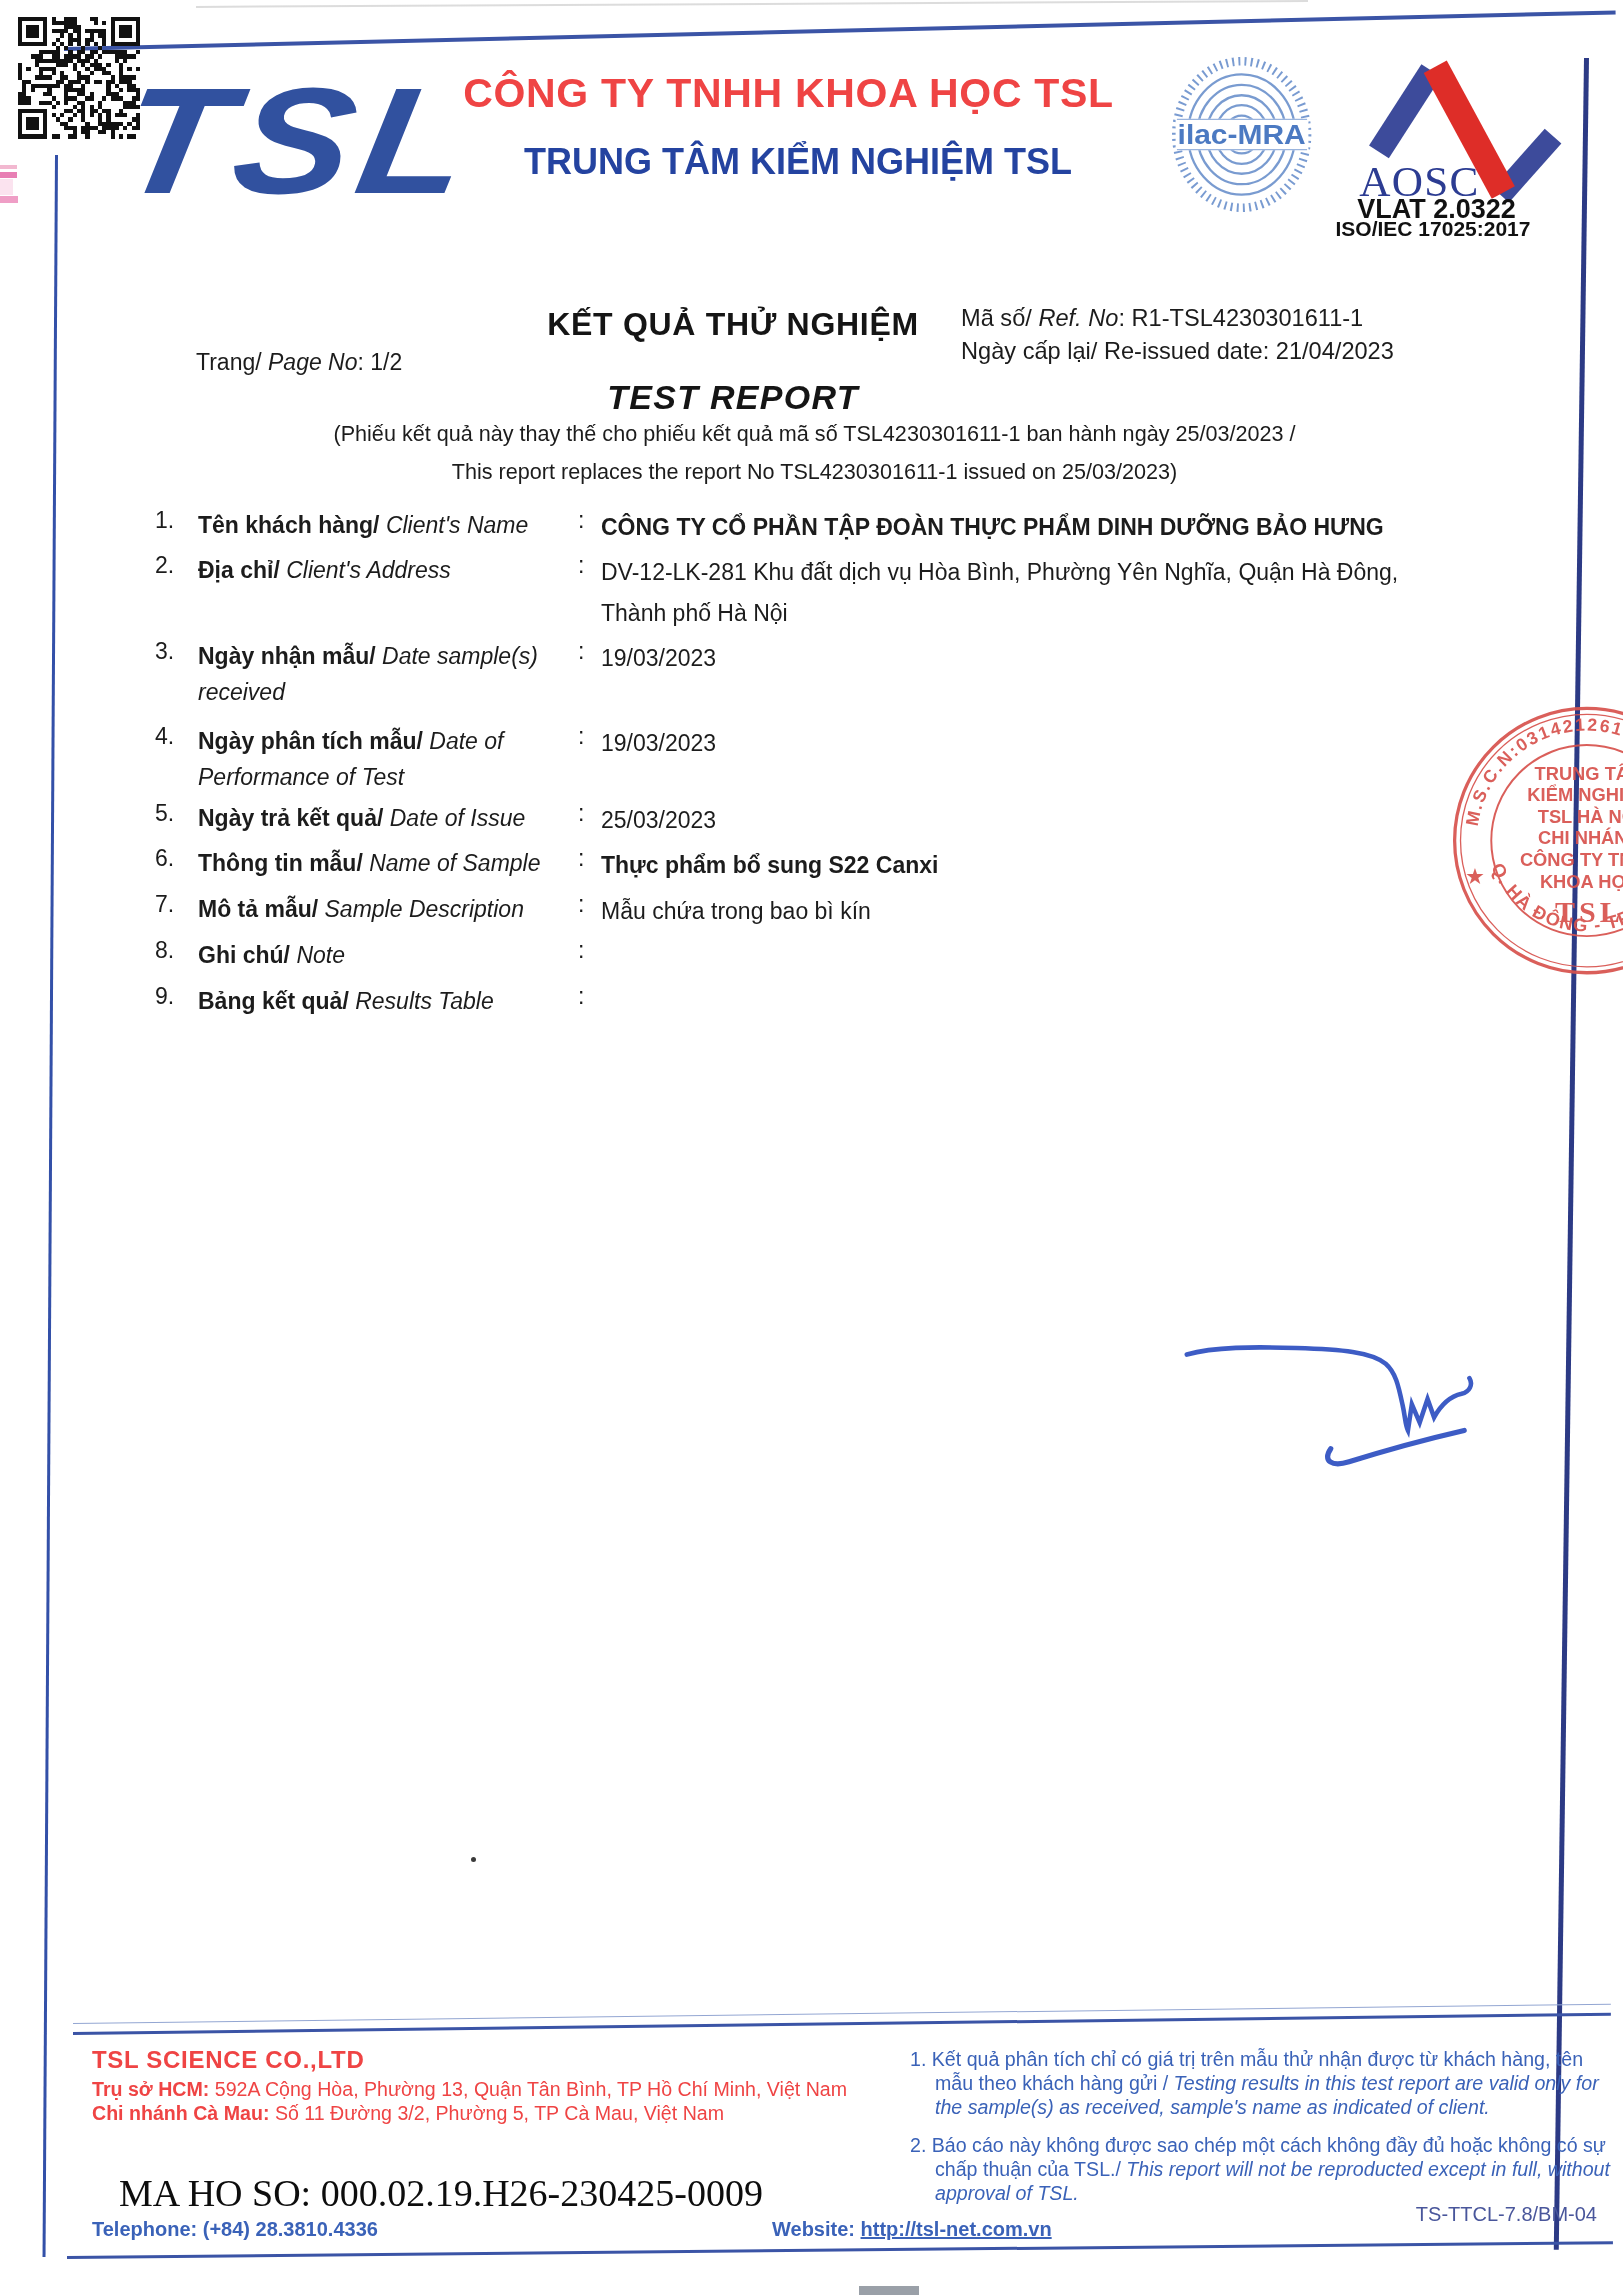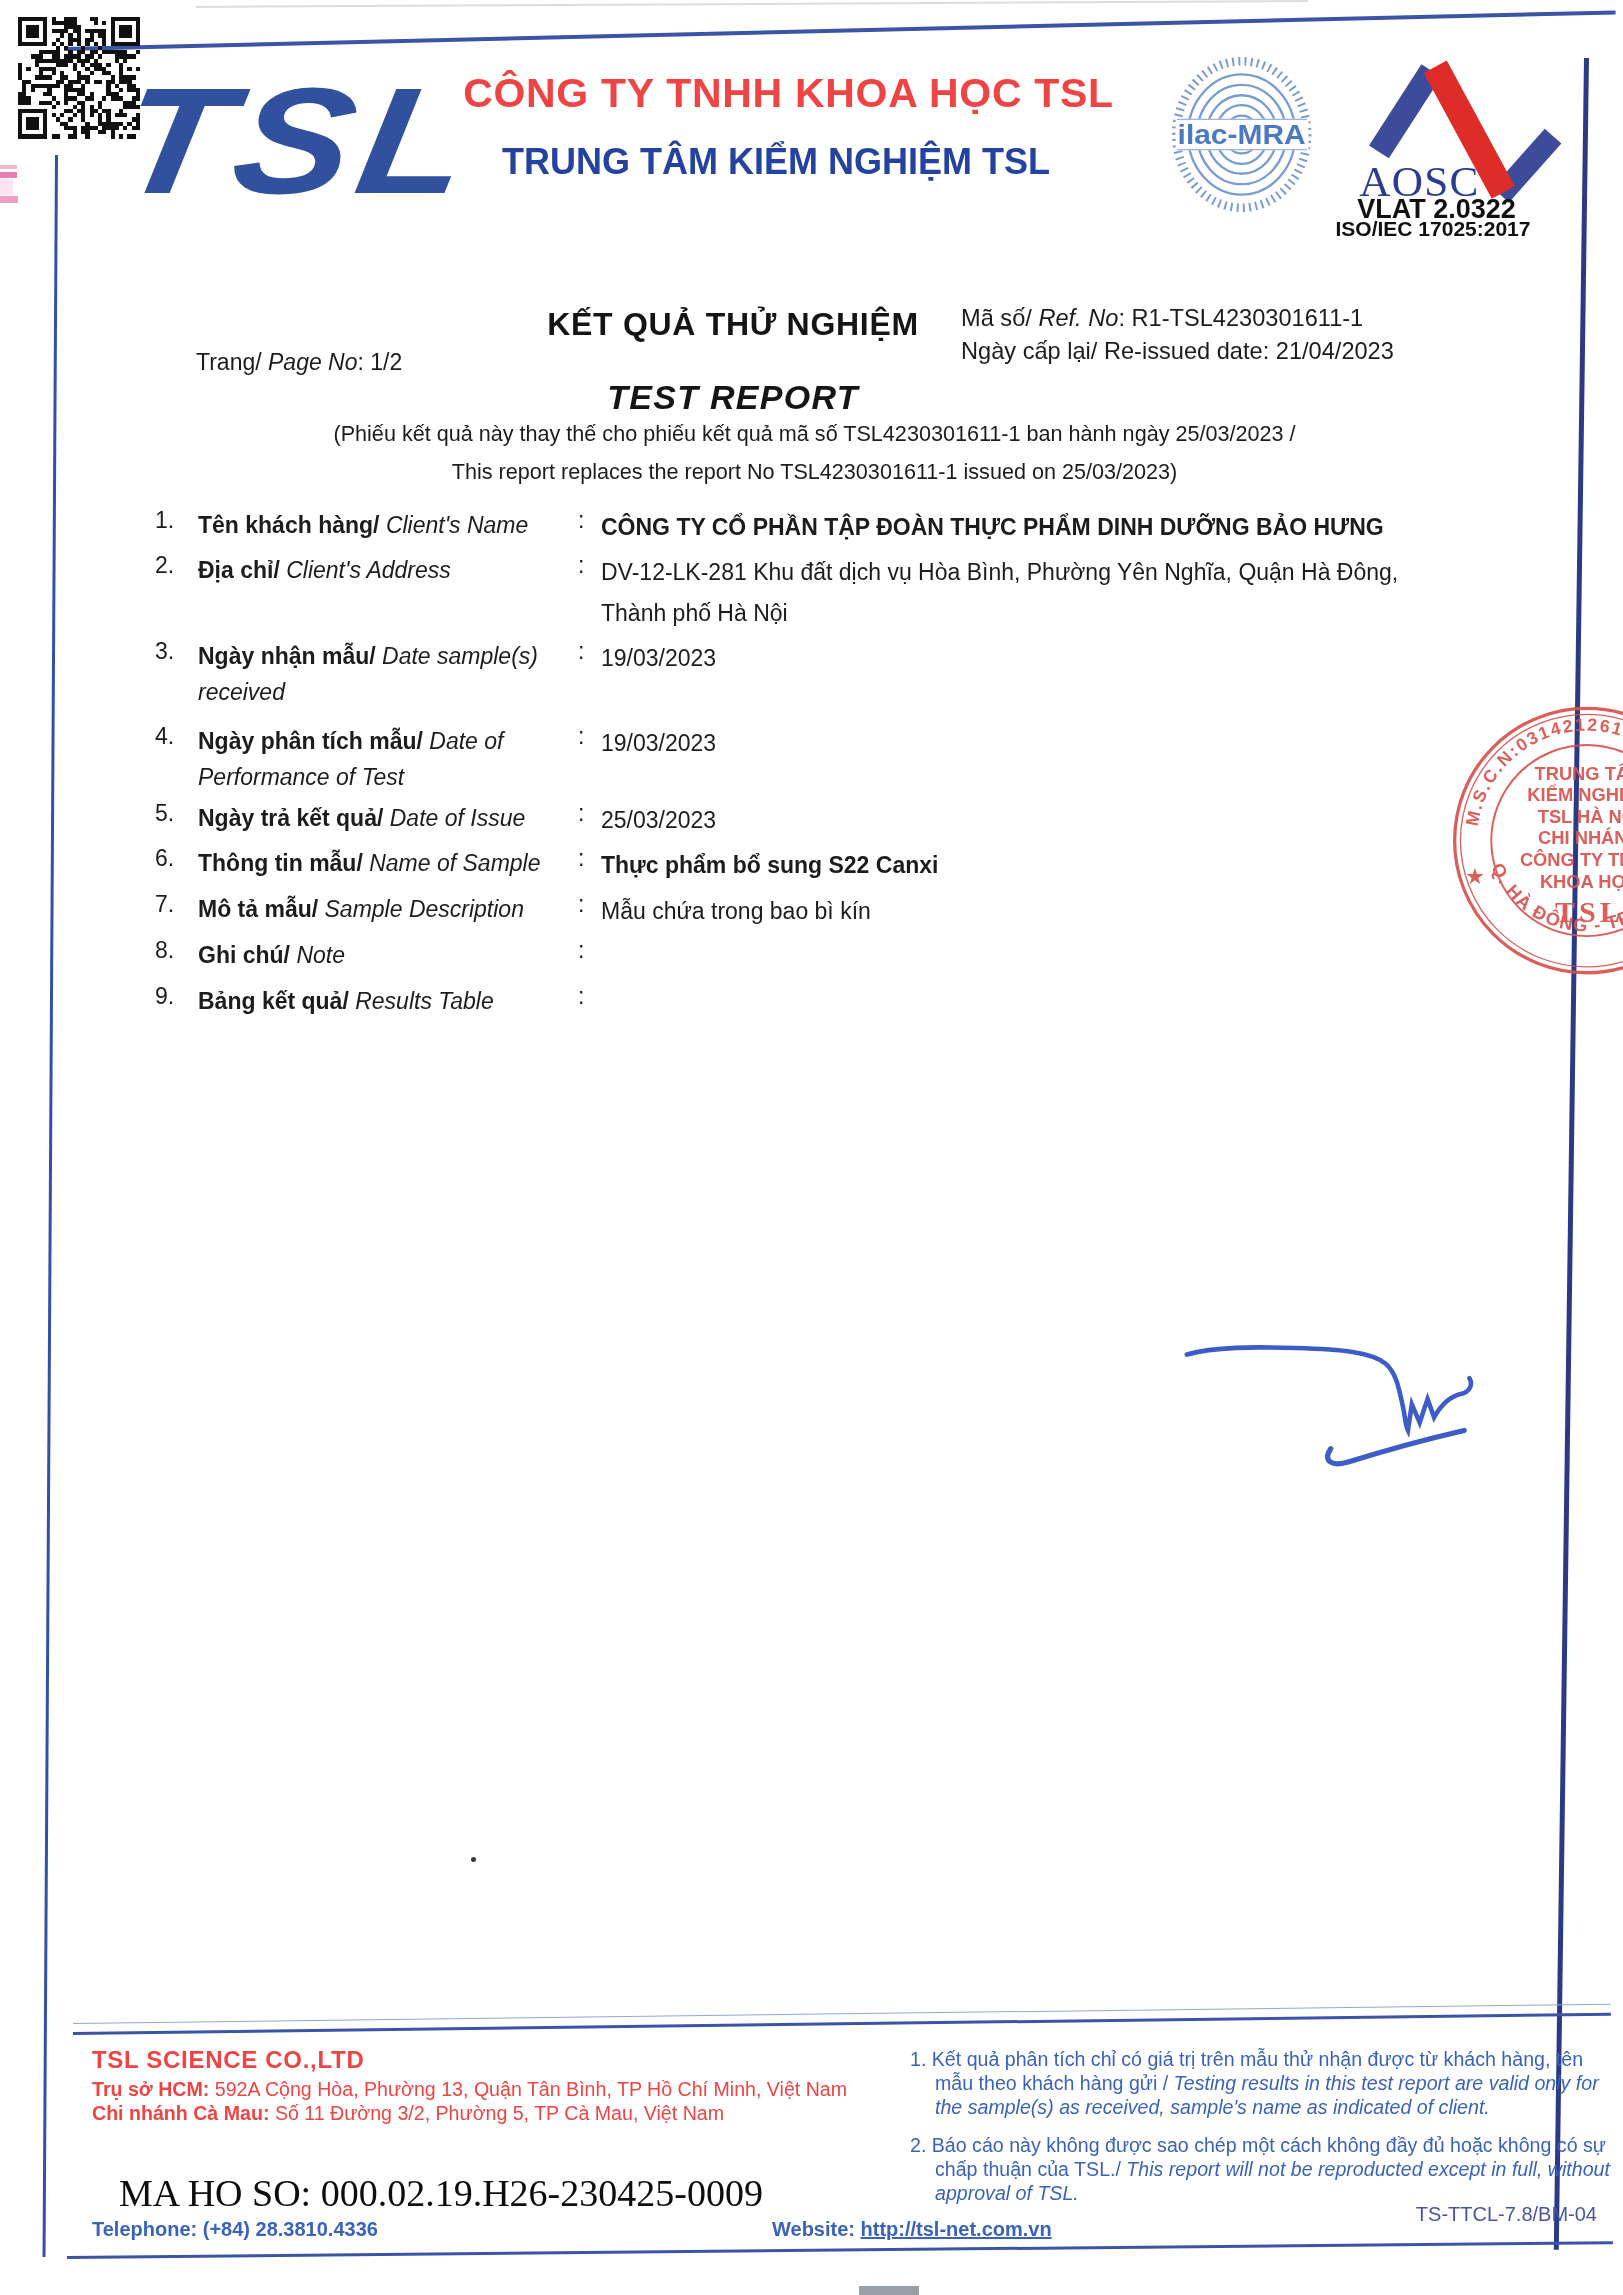--- a/index.html
+++ b/index.html
@@ -7,21 +7,21 @@
        font-family:"Liberation Sans",sans-serif;color:#222;}
   .abs{position:absolute;}
   
   .rule{position:absolute;background:#3b54a6;}
   
   .tsl-logo{position:absolute;left:134px;top:72px;font-size:151px;line-height:137px;
     font-weight:bold;font-style:italic;color:#31519f;letter-spacing:6.5px;
     transform:skewX(-10deg) scaleX(1.16);transform-origin:left top;}
   .hdr1{position:absolute;left:419px;top:70px;width:739px;text-align:center;
     font-size:41px;font-weight:bold;color:#ef4444;letter-spacing:0.7px;}
-  .hdr2{position:absolute;left:416px;top:141px;width:720px;text-align:center;
+  .hdr2{position:absolute;left:438px;top:141px;width:720px;text-align:center;
     font-size:36px;font-weight:bold;color:#2443a0;}
   .vlat{position:absolute;left:1348px;top:194px;width:177px;text-align:center;
     font-size:27px;font-weight:bold;color:#111;}
   .iso{position:absolute;left:1322px;top:217px;width:222px;text-align:center;
     font-size:21px;font-weight:bold;color:#111;}
   
   .title-vi{position:absolute;left:504px;top:306px;width:458px;text-align:center;
     font-size:32px;font-weight:bold;color:#151515;letter-spacing:0.7px;}
   .title-en{position:absolute;left:504px;top:378px;width:458px;text-align:center;
     font-size:34px;font-weight:bold;font-style:italic;color:#151515;letter-spacing:1.3px;}

